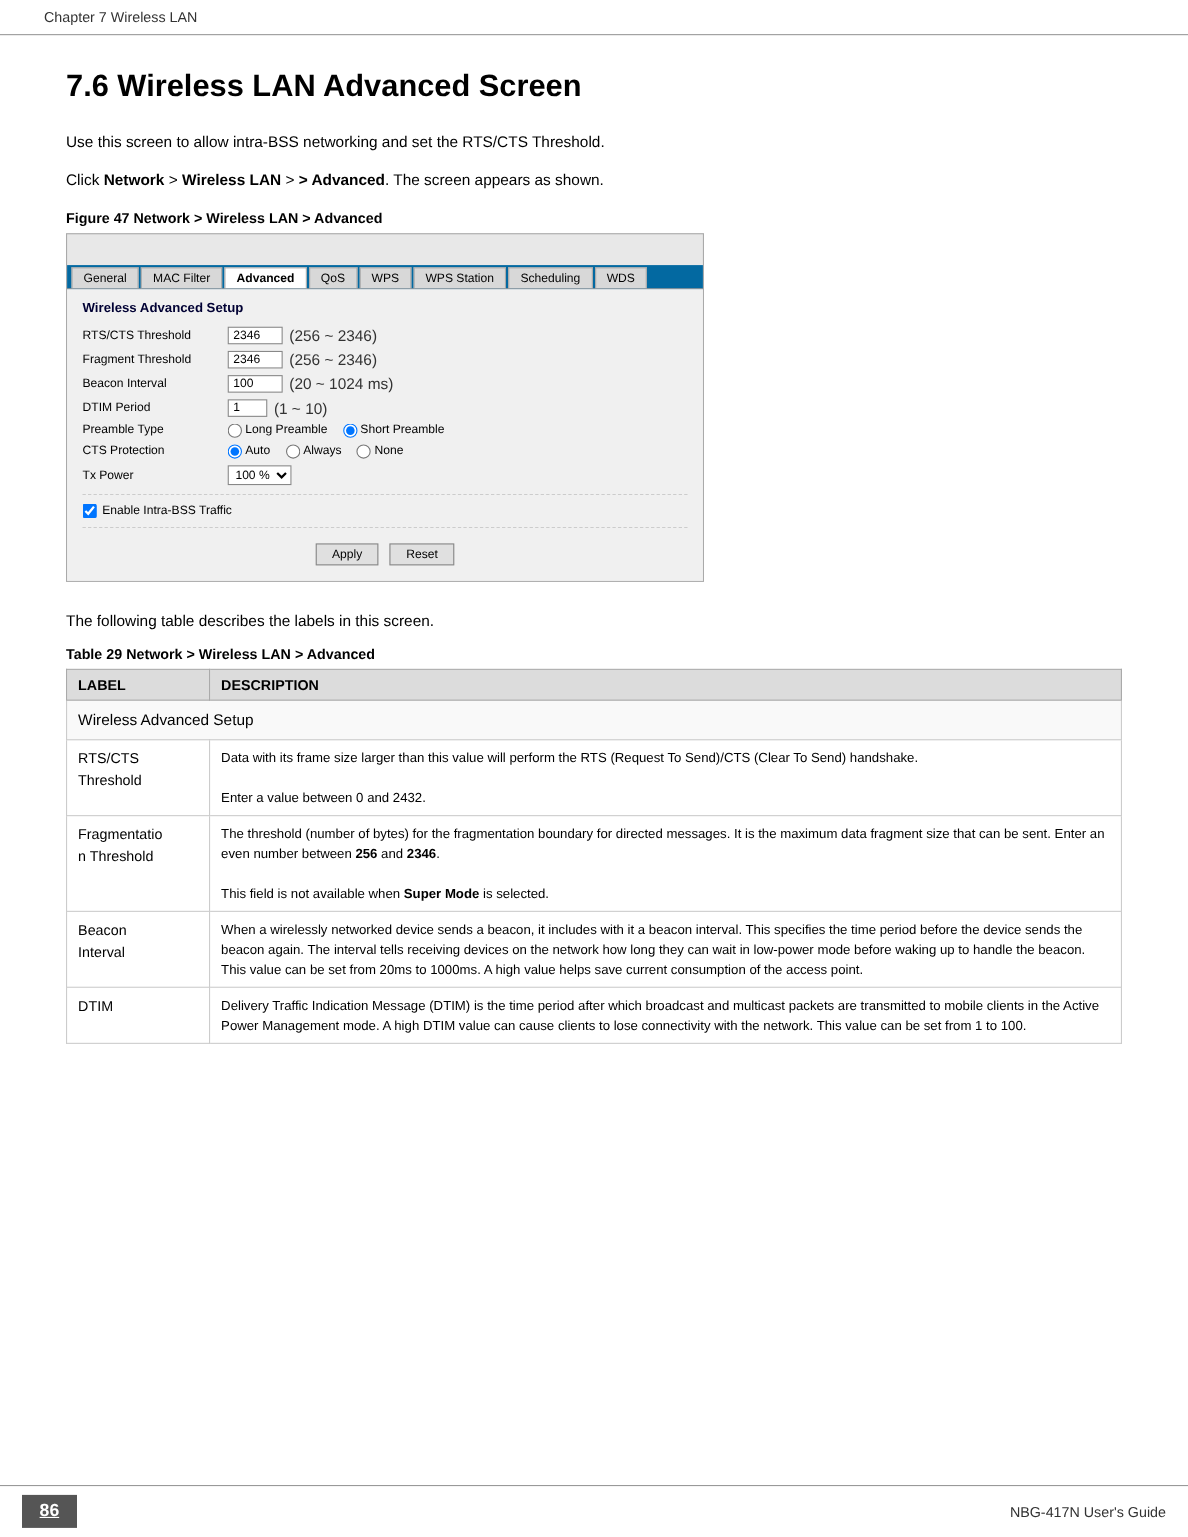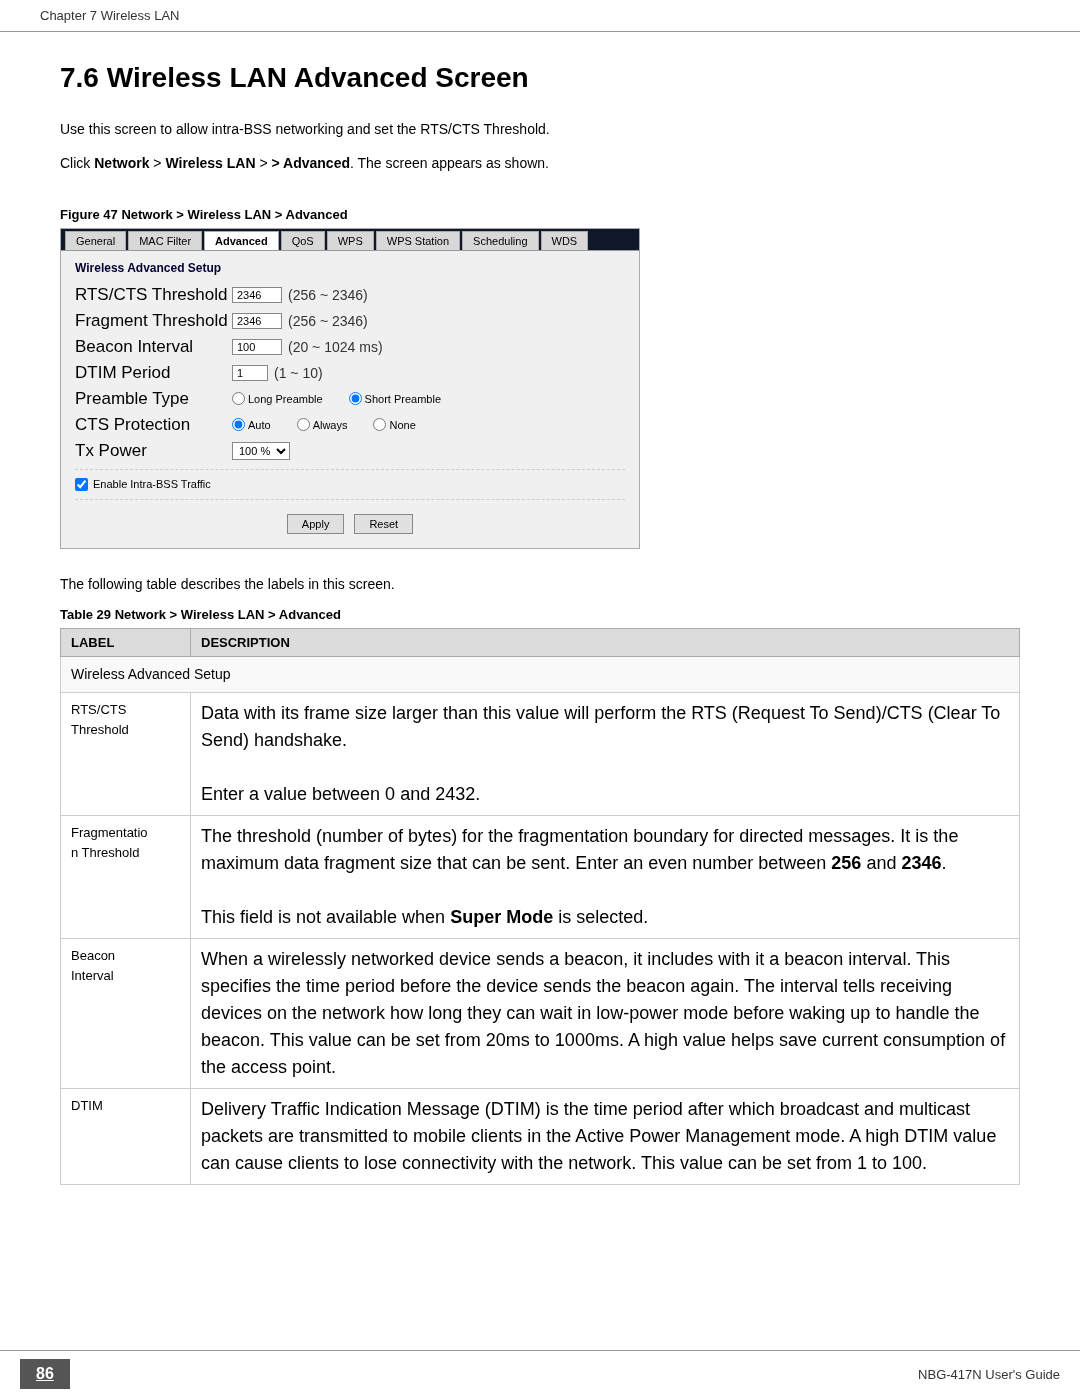--- a/index.html
+++ b/index.html
@@ -41,21 +41,21 @@
     }
 
     .intro-text {
       font-size: 14px;
       margin-bottom: 12px;
       line-height: 1.6;
     }
 
     .intro-text2 {
       font-size: 14px;
-      margin-bottom: 32px;
+      margin-bottom: 16px;
       line-height: 1.6;
     }
 
     .bold { font-weight: bold; }
 
     
     .figure-caption {
       font-size: 13px;
       font-weight: bold;
       margin-bottom: 6px;
@@ -65,25 +65,26 @@
     .ui-mockup {
       border: 1px solid #aaa;
       background: #e8e8e8;
       width: 580px;
       margin-bottom: 24px;
       font-size: 12px;
     }
 
     .ui-tabs {
       display: flex;
-      background: #0f172a;
+      background: #0369a1;
       border-bottom: 1px solid #999;
       padding: 2px 4px 0 4px;
       gap: 2px;
       align-items: flex-end;
+      margin-top: 28px;
     }
 
     .ui-tab {
       padding: 3px 10px;
       font-size: 11px;
       background: #d8d8d8;
       border: 1px solid #aaa;
       border-bottom: none;
       cursor: pointer;
       color: #000;
@@ -107,22 +108,22 @@
       color: #000033;
     }
 
     .ui-row {
       display: flex;
       align-items: center;
       margin-bottom: 6px;
     }
 
     .ui-label {
-      width: 157px;
-      font-size: 17px;
+      width: 132px;
+      font-size: 11px;
       color: #000;
     }
 
     .ui-input-group {
       display: flex;
       align-items: center;
       gap: 6px;
     }
 
     .ui-input {
@@ -133,21 +134,21 @@
       width: 50px;
     }
 
     .ui-hint {
       font-size: 14px;
       color: #333;
     }
 
     .ui-radio-group {
       display: flex;
-      gap: 26px;
+      gap: 14px;
       font-size: 11px;
     }
 
     .ui-radio-item {
       display: flex;
       align-items: center;
       gap: 3px;
     }
 
     .ui-select {
@@ -214,21 +215,21 @@
       font-weight: normal;
       background: #f9f9f9;
     }
 
     .col-label {
       width: 130px;
       font-size: 13px;
     }
 
     .col-desc {
-      font-size: 18px;
+      font-size: 12px;
     }
 
     
     .bottom-bar {
       position: absolute;
       bottom: 0;
       left: 0;
       right: 0;
       border-top: 1px solid #999;
       display: flex;

